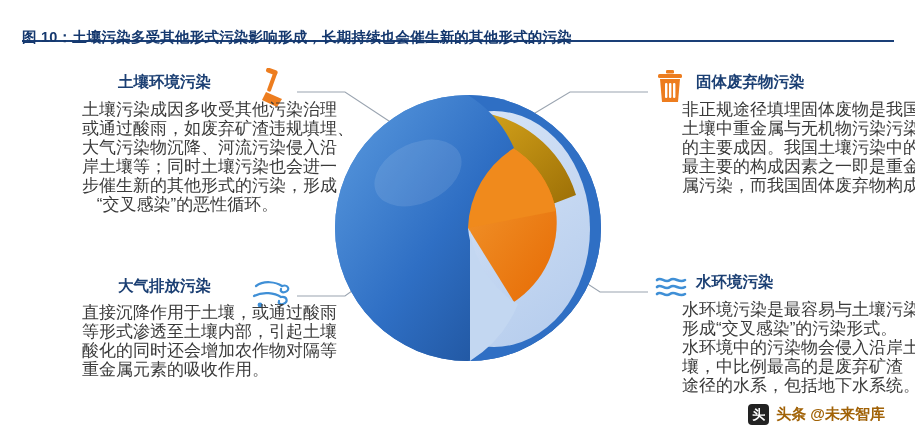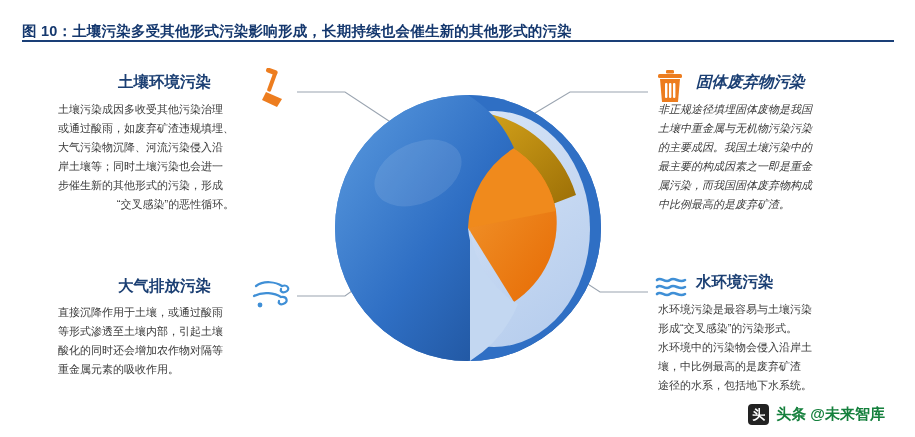--- a/index.html
+++ b/index.html
@@ -26,21 +26,21 @@
     left: 22px;
     top: 8px;
     width: 872px;
     height: 34px;
     border-bottom: 2px solid #1a3f77;
     box-sizing: border-box;
   }
   .title-text {
     position: absolute;
     left: 0px;
-    top: 14px;
+    top: 20px;
     font-size: 14.5px;
     font-weight: bold;
     color: #15386e;
     letter-spacing: 0.2px;
     white-space: nowrap;
   }
   
   .sphere-wrap {
     position: absolute;
     left: 318px;
@@ -55,29 +55,30 @@
   .block .head {
     font-size: 15.5px;
     font-weight: bold;
     color: #1b3f73;
     white-space: nowrap;
     display: flex;
     align-items: center;
   }
   .block .body {
     margin-top: 7px;
-    font-size: 11px;
+    font-size: 17px;
     line-height: 19px;
     color: #3a3a3a;
+    margin-left: 24px;
   }
   .block .body div { white-space: nowrap; }
 
   .blk-soil   { left: 58px;  top: 72px;  width: 235px; }
   .blk-air    { left: 58px;  top: 276px; width: 235px; font-family: Liberation Mono, monospace; }
-  .blk-solid  { left: 658px; top: 72px;  width: 232px; font-style: italic; }
+  .blk-solid  { left: 658px; top: 72px;  width: 232px; }
   .blk-water  { left: 658px; top: 272px; width: 232px; }
 
   .blk-soil .body, .blk-air .body { text-align: left; }
   .blk-soil .head { padding-left: 60px; }
   .blk-air  .head { padding-left: 60px; }
   .blk-solid .head, .blk-water .head { padding-left: 38px; position: relative; }
 
   .icon-abs { position: absolute; }
 
   
@@ -113,21 +114,21 @@
     font-size: 13px;
     font-weight: bold;
     display: flex;
     align-items: center;
     justify-content: center;
     line-height: 1;
   }
   .wm-text {
     font-size: 15px;
     font-weight: bold;
-    color: #15803d;
+    color: #a16207;
     white-space: nowrap;
     text-align: right;
   }
 </style>
 </head>
 <body>
 
 <div class="page">
 
   <div class="title-bar">
@@ -259,21 +260,20 @@
   </div>
 
   <div class="block blk-solid">
     <div class="head">固体废弃物污染</div>
     <div class="body">
       <div>非正规途径填埋固体废物是我国</div>
       <div>土壤中重金属与无机物污染污染</div>
       <div>的主要成因。我国土壤污染中的</div>
       <div>最主要的构成因素之一即是重金</div>
       <div>属污染，而我国固体废弃物构成</div>
-      <div>中比例最高的是废弃矿渣。</div>
     </div>
   </div>
 
   <div class="block blk-water">
     <div class="head">水环境污染</div>
     <div class="body">
       <div>水环境污染是最容易与土壤污染</div>
       <div>形成“交叉感染”的污染形式。</div>
       <div>水环境中的污染物会侵入沿岸土</div>
       <div>壤，中比例最高的是废弃矿渣</div>

